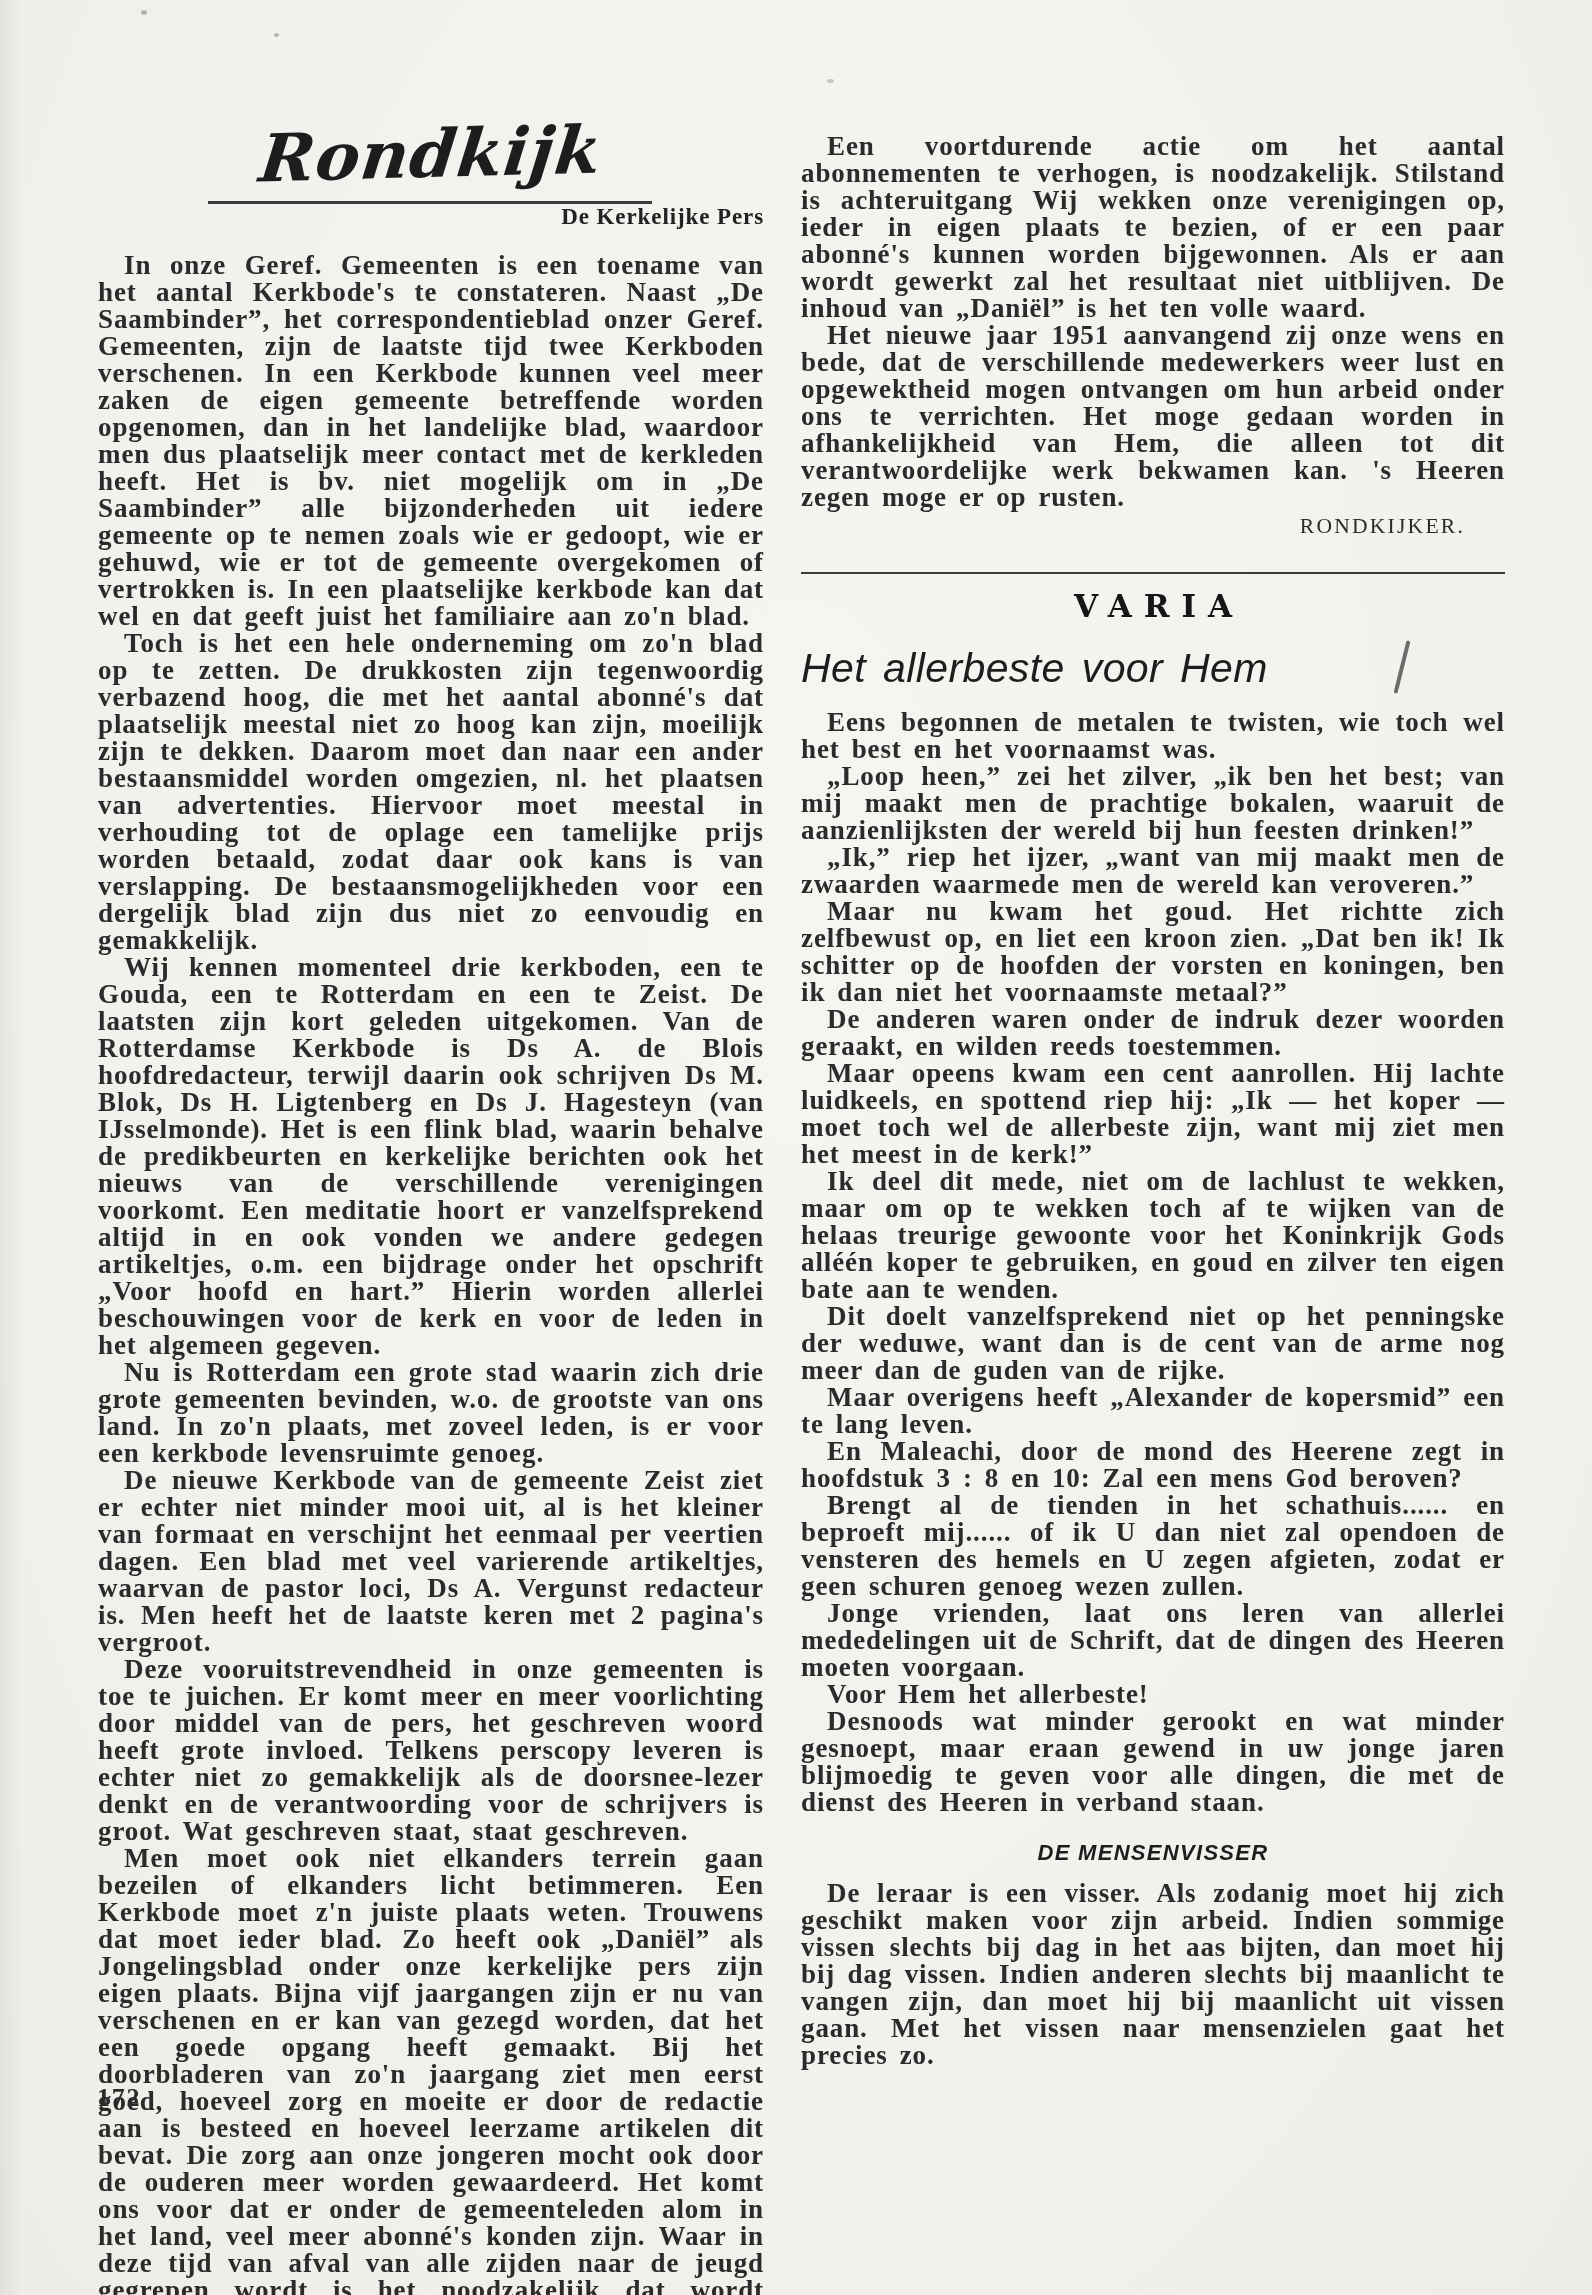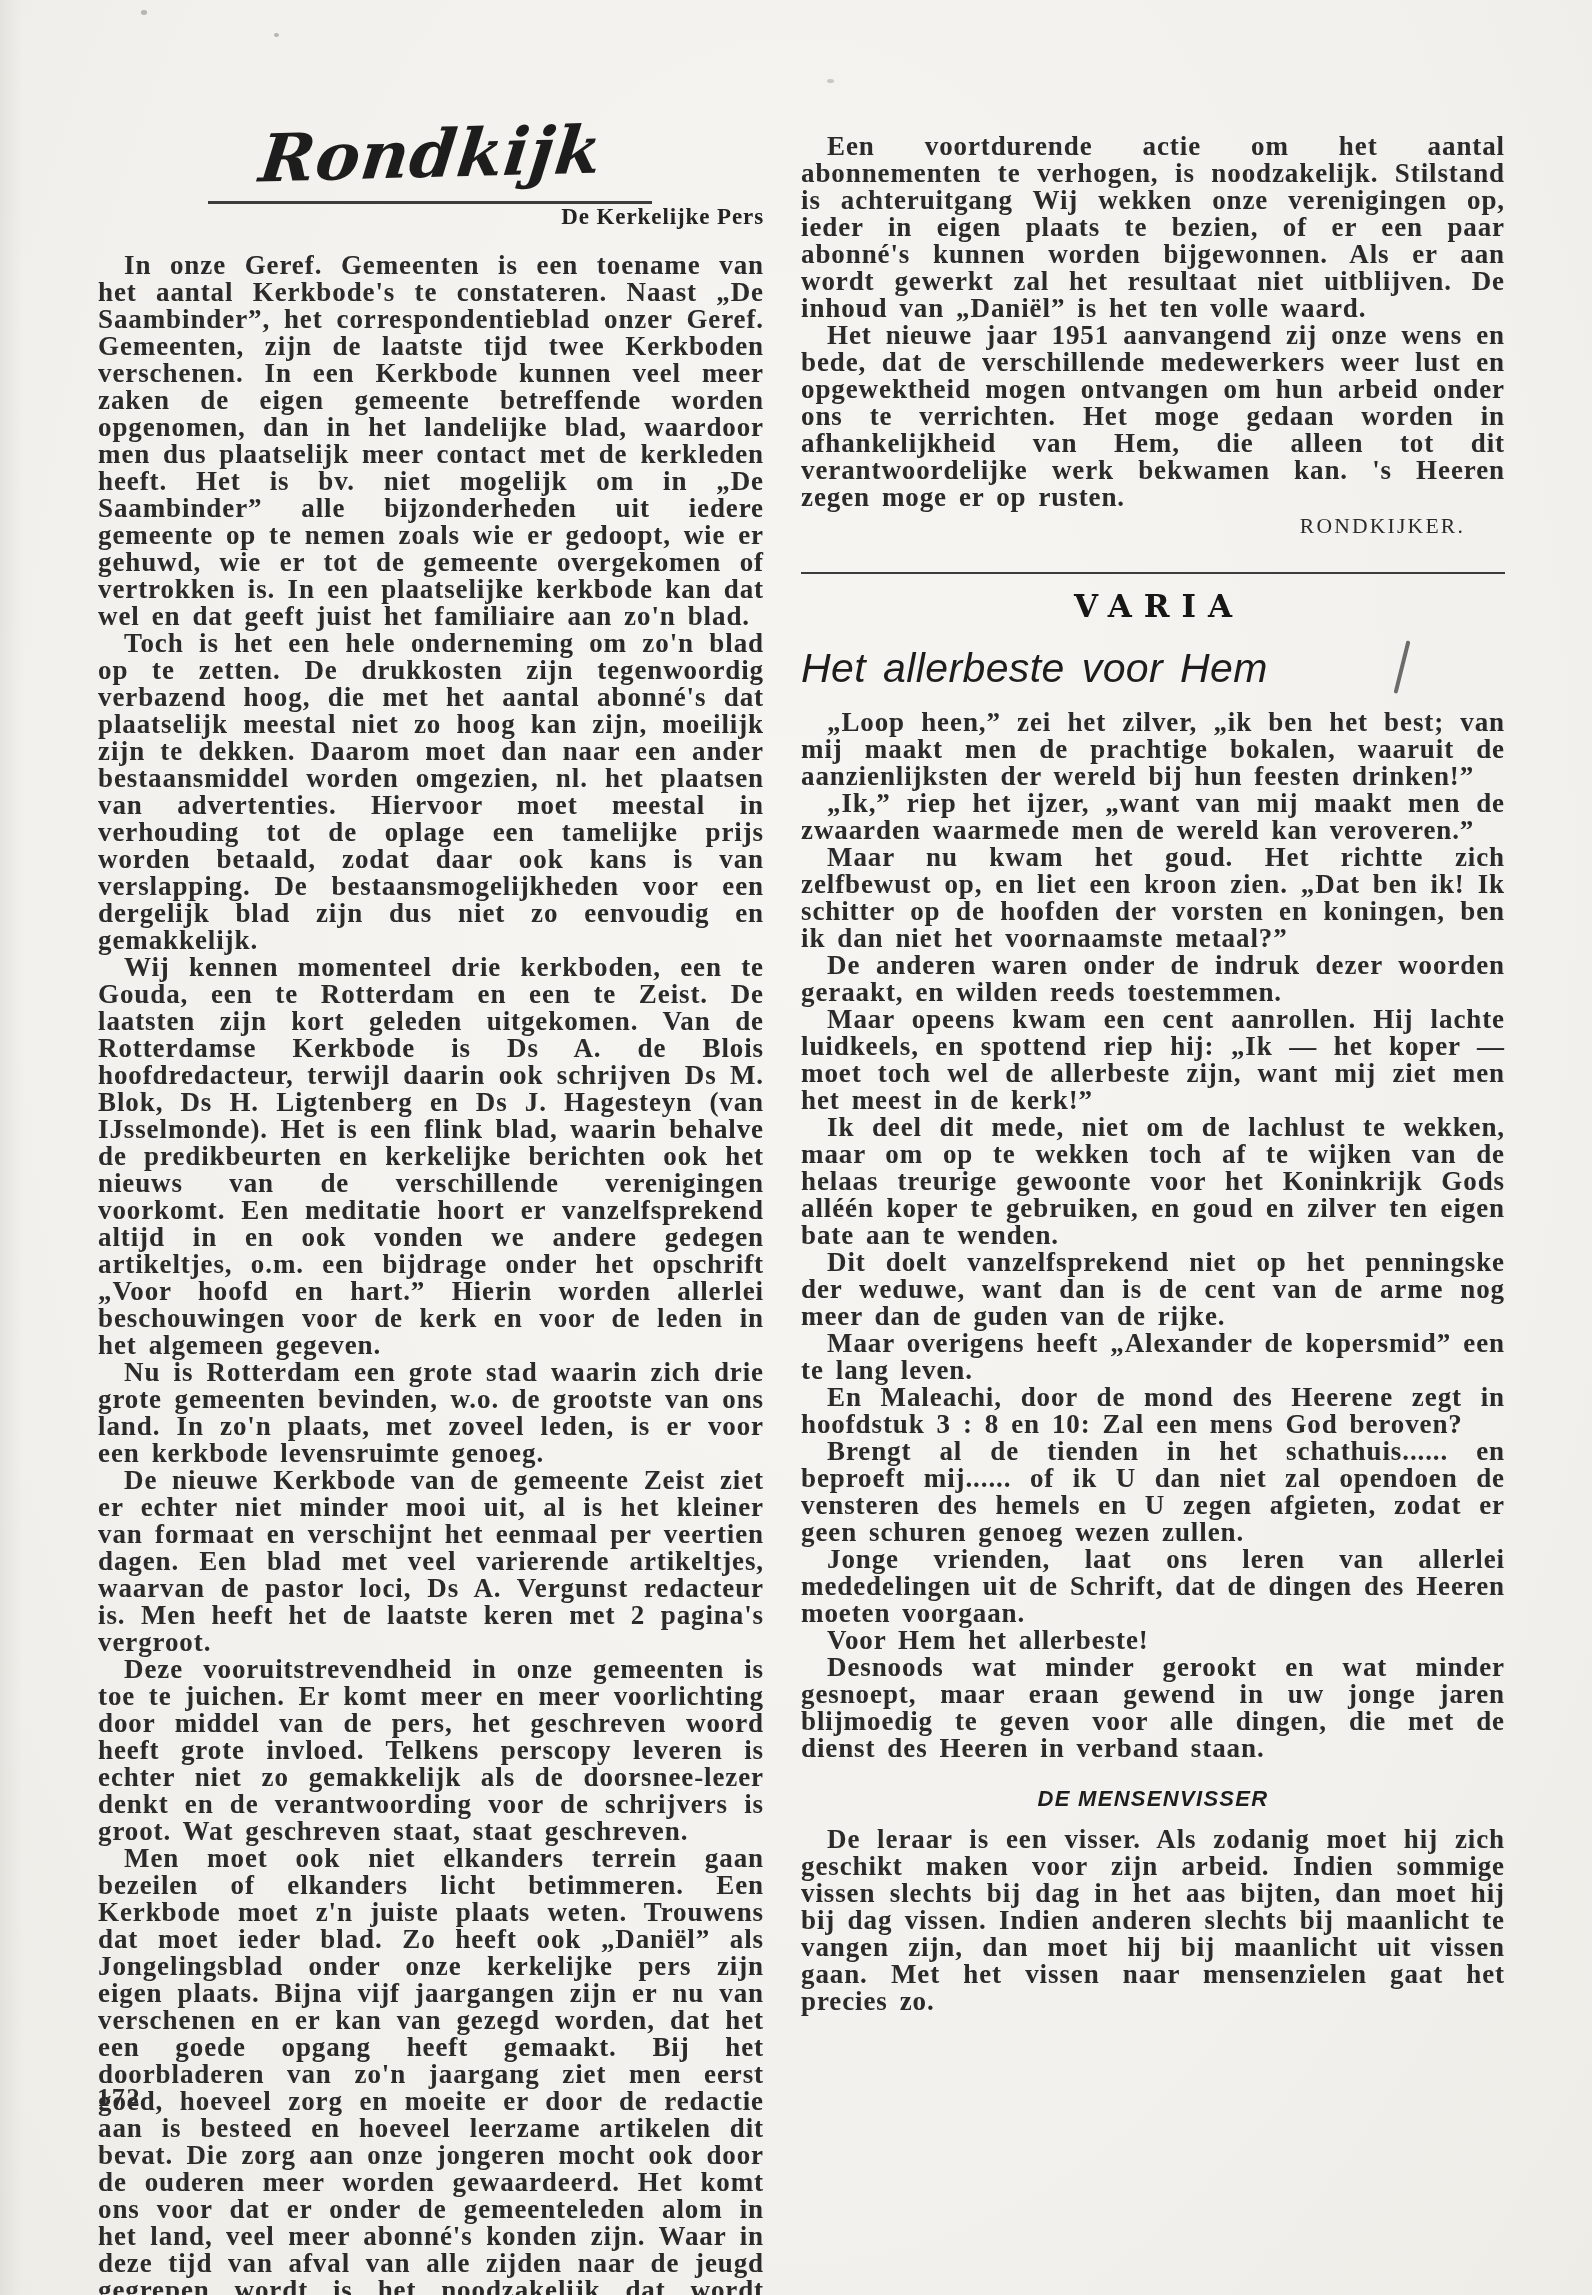--- a/index.html
+++ b/index.html
@@ -119,20 +119,21 @@
     <p class="par">Een voortdurende actie om het aantal abonnementen te verhogen, is noodzakelijk. Stilstand is achteruitgang Wij wekken onze verenigingen op, ieder in eigen plaats te bezien, of er een paar abonné's kunnen worden bijgewonnen. Als er aan wordt gewerkt zal het resultaat niet uitblijven. De inhoud van „Daniël” is het ten volle waard.</p>
     <p class="par">Het nieuwe jaar 1951 aanvangend zij onze wens en bede, dat de verschillende medewerkers weer lust en opgewektheid mogen ontvangen om hun arbeid onder ons te verrichten. Het moge gedaan worden in afhankelijkheid van Hem, die alleen tot dit verantwoordelijke werk bekwamen kan. 's Heeren zegen moge er op rusten.</p>
 
     <div class="signature">RONDKIJKER.</div>
 
     <div class="section-rule"></div>
     <div class="varia">VARIA</div>
 
     <h2 class="h-italic">Het allerbeste voor Hem</h2>
 
+    <p class="par">Eens begonnen de metalen te twisten, wie toch wel het best en het voornaamst was.</p>
     <p class="par">„Loop heen,” zei het zilver, „ik ben het best; van mij maakt men de prachtige bokalen, waaruit de aanzienlijksten der wereld bij hun feesten drinken!”</p>
     <p class="par">„Ik,” riep het ijzer, „want van mij maakt men de zwaarden waarmede men de wereld kan veroveren.”</p>
     <p class="par">Maar nu kwam het goud. Het richtte zich zelfbewust op, en liet een kroon zien. „Dat ben ik! Ik schitter op de hoofden der vorsten en koningen, ben ik dan niet het voornaamste metaal?”</p>
     <p class="par">De anderen waren onder de indruk dezer woorden geraakt, en wilden reeds toestemmen.</p>
     <p class="par">Maar opeens kwam een cent aanrollen. Hij lachte luidkeels, en spottend riep hij: „Ik — het koper — moet toch wel de allerbeste zijn, want mij ziet men het meest in de kerk!”</p>
     <p class="par">Ik deel dit mede, niet om de lachlust te wekken, maar om op te wekken toch af te wijken van de helaas treurige gewoonte voor het Koninkrijk Gods alléén koper te gebruiken, en goud en zilver ten eigen bate aan te wenden.</p>
     <p class="par">Dit doelt vanzelfsprekend niet op het penningske der weduwe, want dan is de cent van de arme nog meer dan de guden van de rijke.</p>
     <p class="par">Maar overigens heeft „Alexander de kopersmid” een te lang leven.</p>
     <p class="par">En Maleachi, door de mond des Heerene zegt in hoofdstuk 3 : 8 en 10: Zal een mens God beroven?</p>
     <p class="par">Brengt al de tienden in het schathuis...... en beproeft mij...... of ik U dan niet zal opendoen de vensteren des hemels en U zegen afgieten, zodat er geen schuren genoeg wezen zullen.</p>

